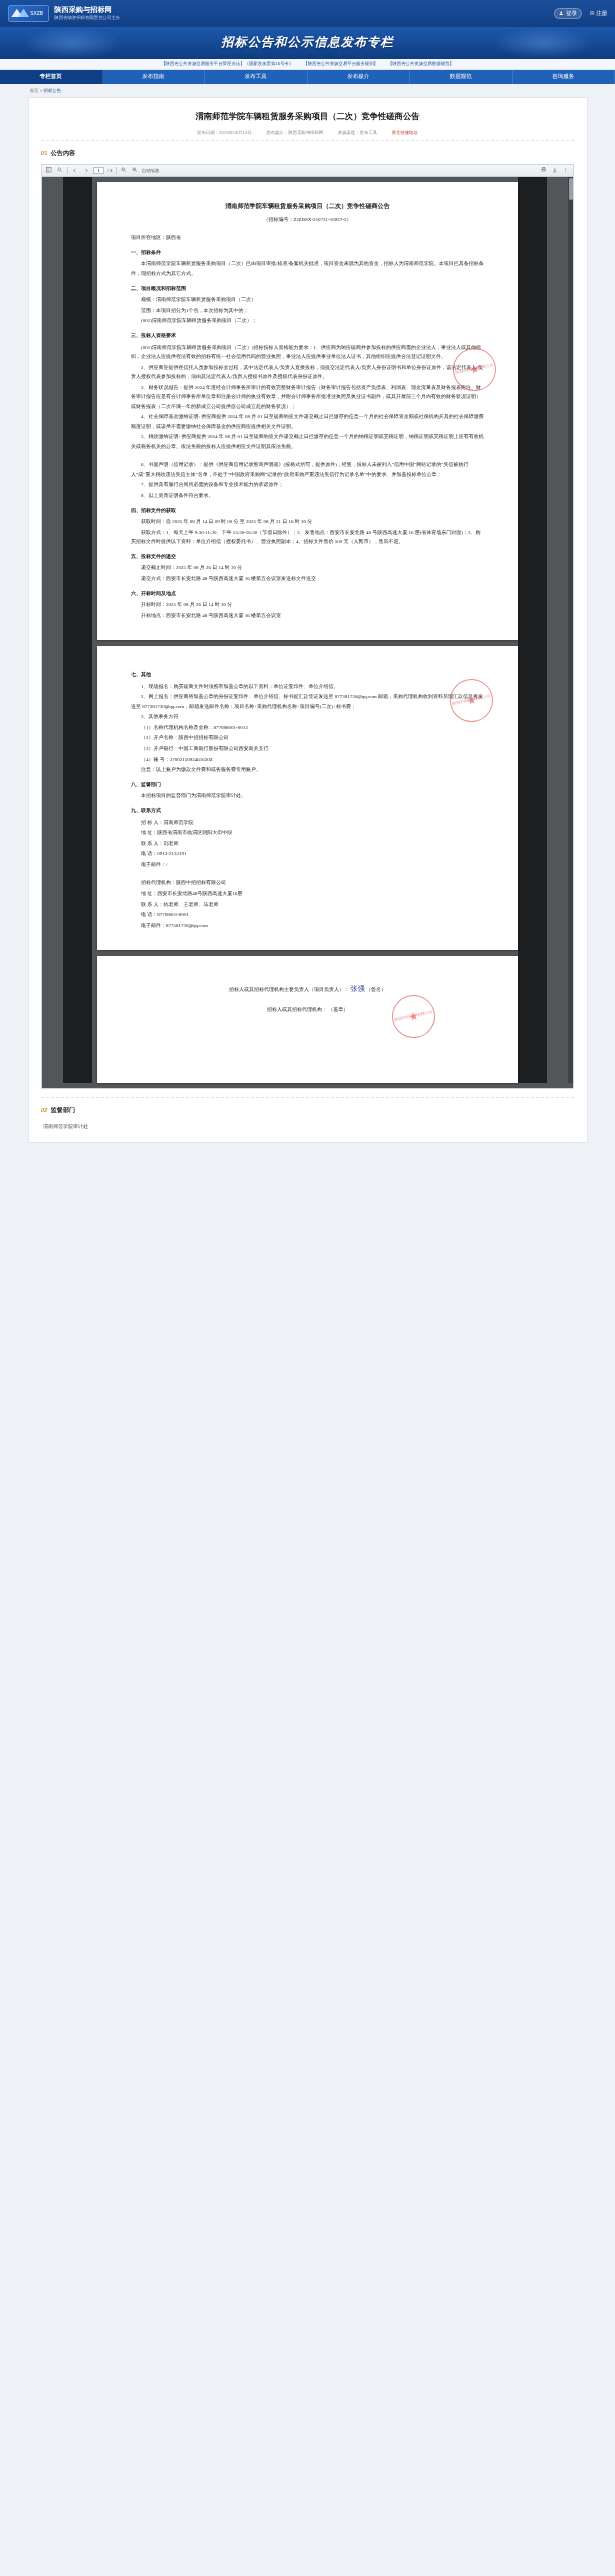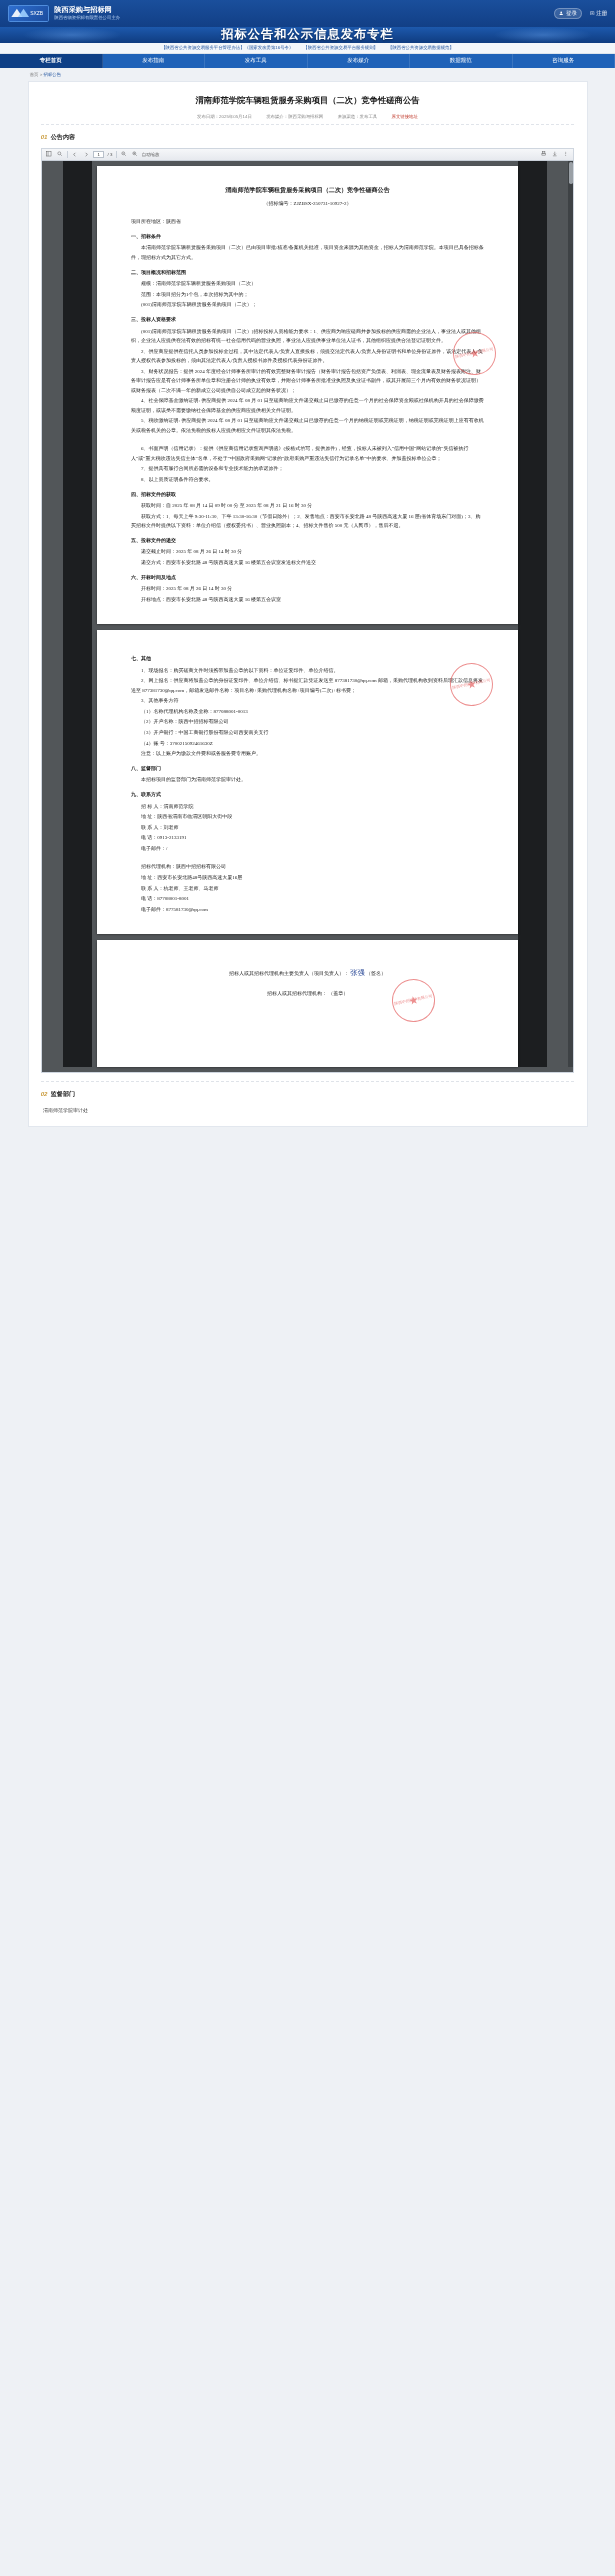--- a/index.html
+++ b/index.html
@@ -38,25 +38,26 @@
     display: flex; align-items: center; gap: 2.2px;
     background: rgba(255,255,255,0.15);
     border: 0.6px solid rgba(255,255,255,0.3);
     border-radius: 5.5px;
     padding: 1.1px 4.4px;
   }
   .top-link { display:flex; align-items:center; gap:1.7px; cursor:pointer; }
 
   
   .banner {
-    height: 16px;
+    height: 32px;
     background: linear-gradient(180deg,#1d59ad 0%, #0f3c80 100%);
     display: flex; align-items: center; justify-content: center;
     position: relative;
     overflow: hidden;
+    font-style: italic;
   }
   .banner:before, .banner:after {
     content:""; position:absolute; top:0; bottom:0; width: 100px;
     background: radial-gradient(ellipse at center, rgba(120,180,255,0.35), rgba(0,0,0,0) 70%);
   }
   .banner:before { left: 22px; }
   .banner:after { right: 22px; }
   .banner-title {
     font-size: 12.2px; font-weight: bold; color: #fff;
     letter-spacing: 1.1px; z-index: 2;

